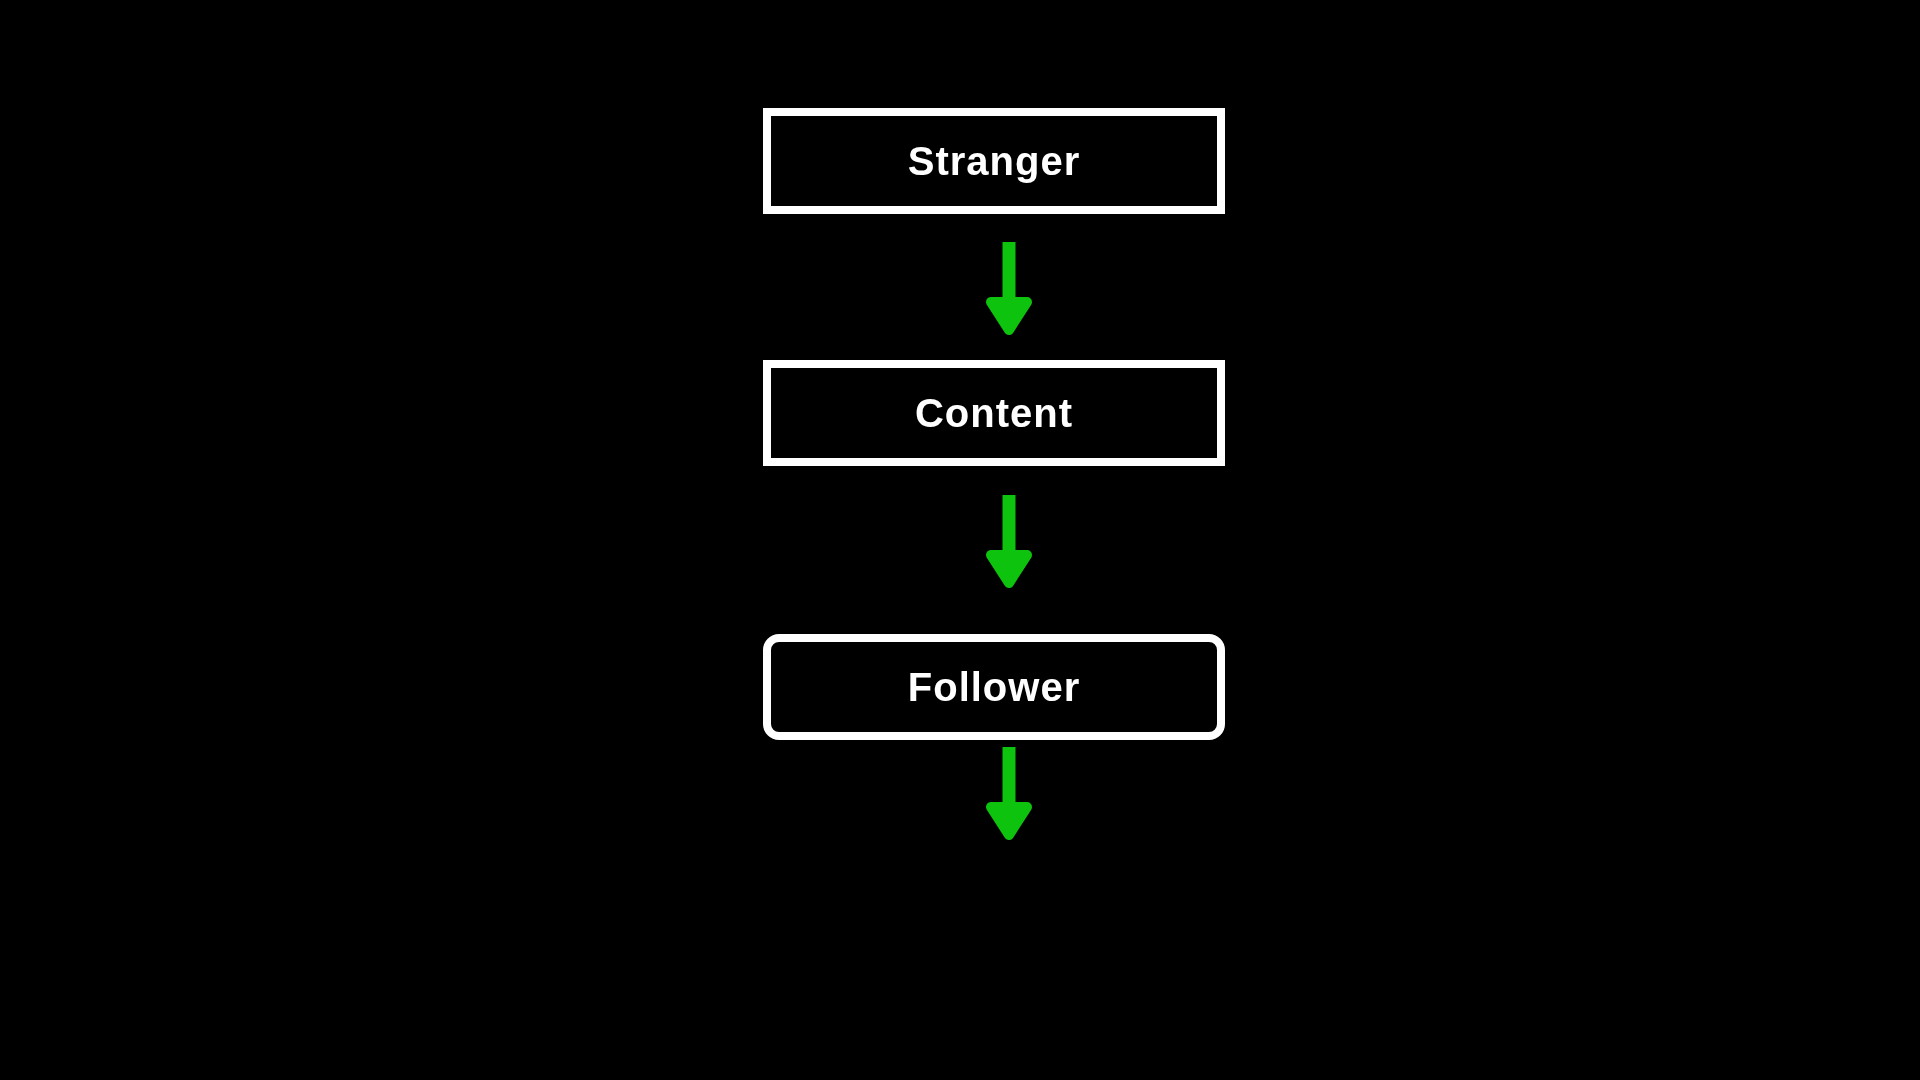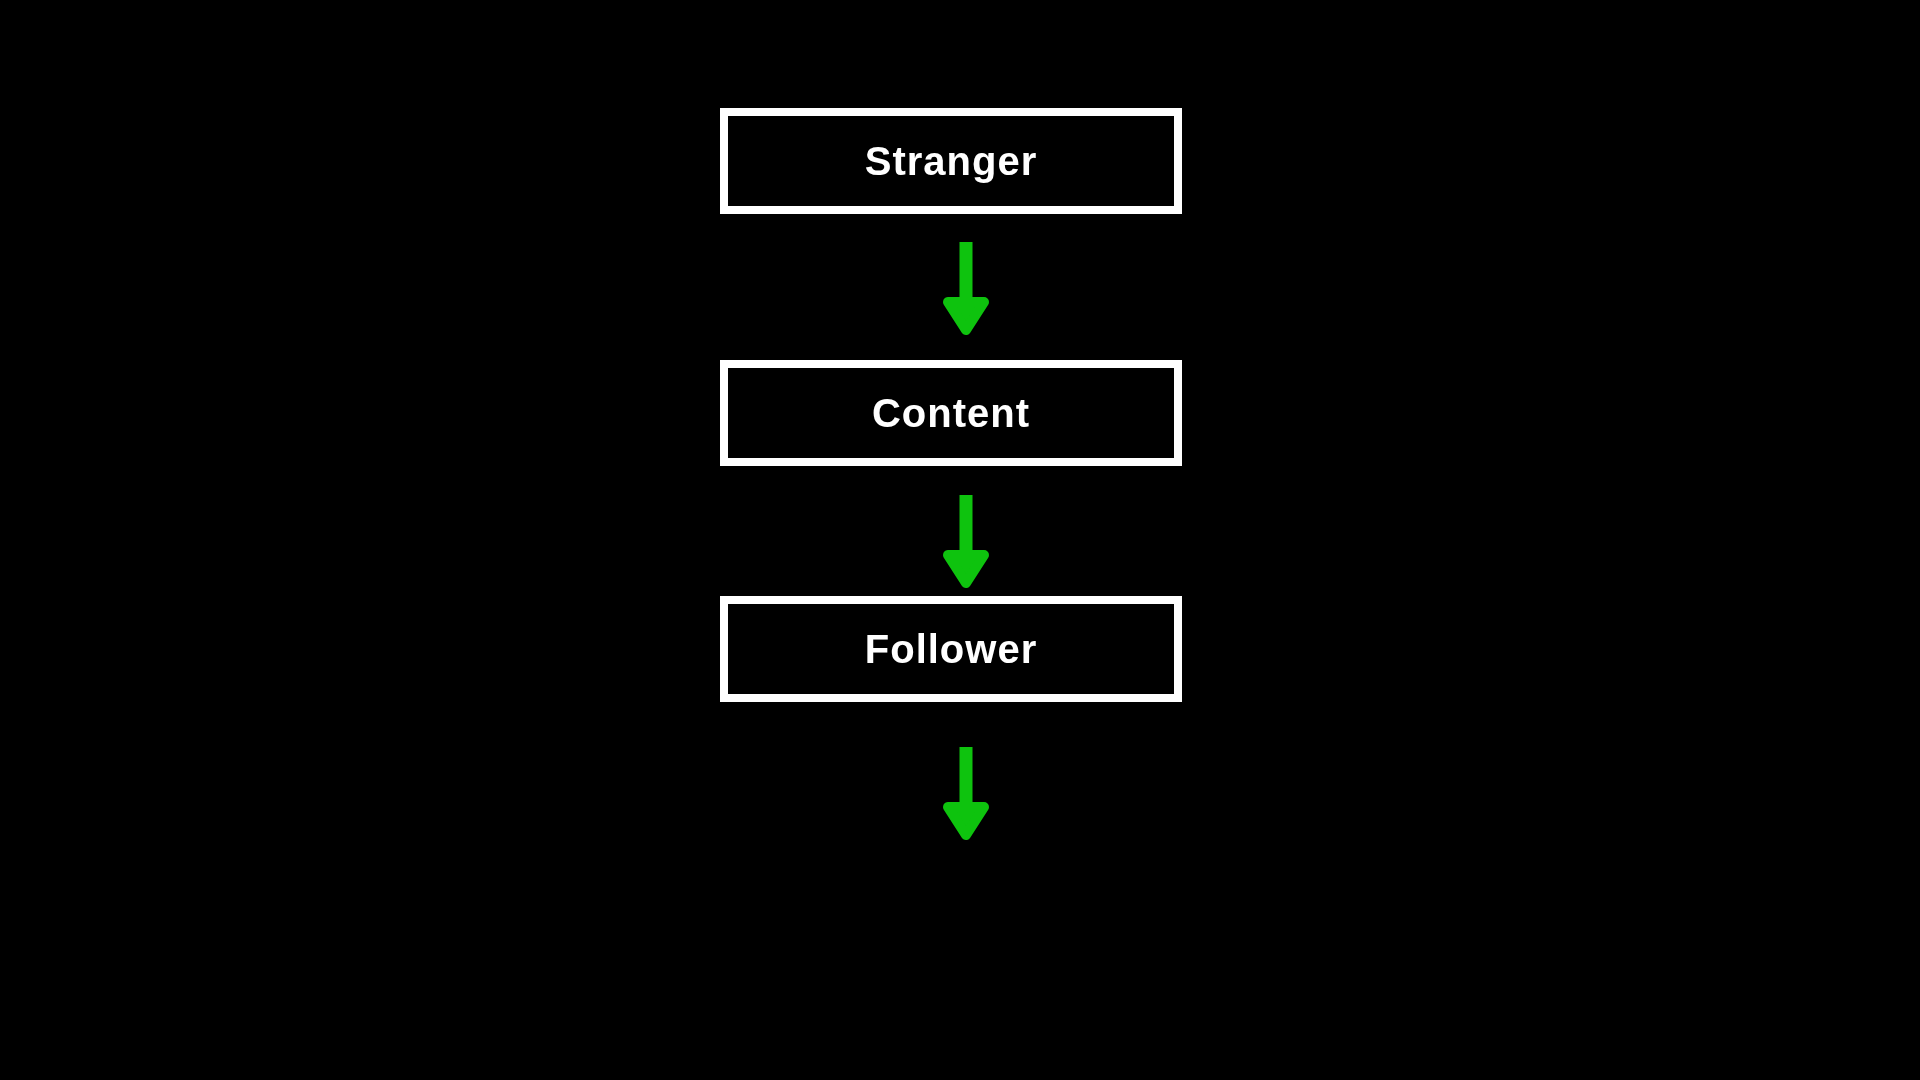--- a/index.html
+++ b/index.html
@@ -15,20 +15,21 @@
     height: 1080px;
     background: var(--bg);
     overflow: hidden;
     font-family: "Liberation Sans", "DejaVu Sans", sans-serif;
   }
   .canvas {
     position: relative;
     width: 1708px;
     height: 1080px;
     background: var(--bg);
+    margin-left: 43px;
   }
   .stage-box {
     position: absolute;
     left: 720px;
     width: 462px;
     height: 106px;
     background: var(--box-fill);
     border: 8px solid var(--box-border);
     display: flex;
     align-items: center;
@@ -36,21 +37,21 @@
   }
   .stage-box .stage-label {
     color: var(--text);
     font-size: 40px;
     font-weight: 700;
     letter-spacing: 1px;
     line-height: 1;
   }
   .box-1 { top: 108px; }
   .box-2 { top: 360px; text-align: center; }
-  .box-3 { top: 596px; }
+  .box-3 { top: 634px; border-radius: 16px; }
   .box-4 { top: 864px; }
   .down-arrow {
     position: absolute;
     left: 940px;
     width: 52px;
     height: 95px;
   }
   .arrow-1 { top: 242px; }
   .arrow-2 { top: 495px; }
   .arrow-3 { top: 747px; }

